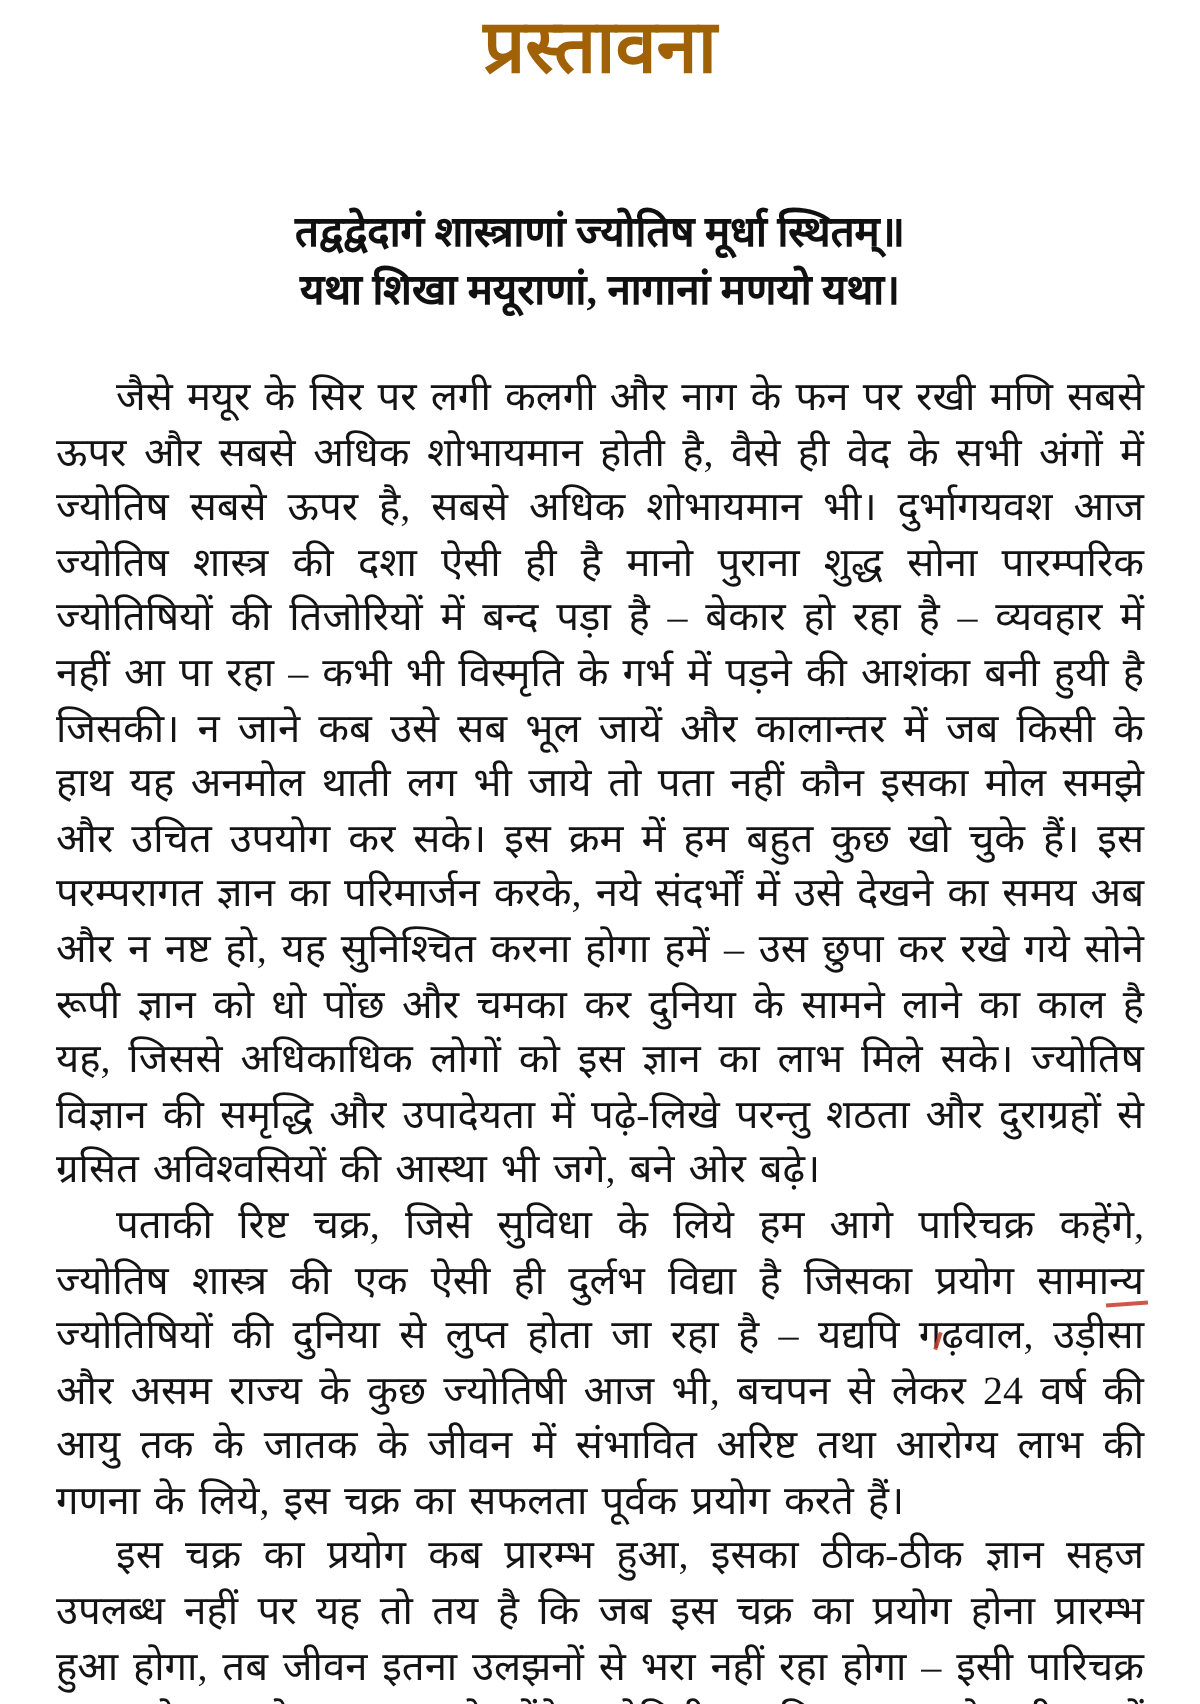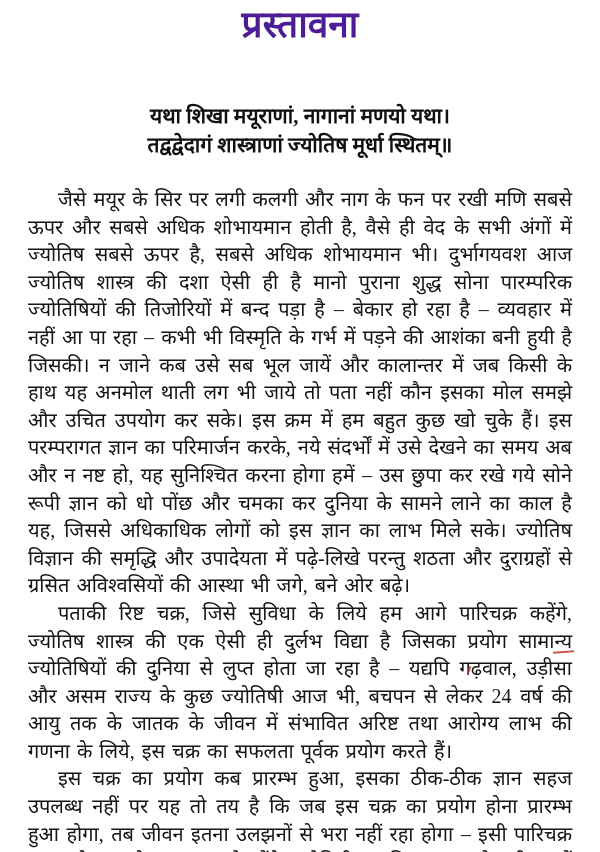--- a/index.html
+++ b/index.html
@@ -16,21 +16,21 @@
     font-family: "Liberation Serif", "DejaVu Serif", serif;
     overflow: hidden;
   }
   .title {
     margin: 0;
     padding-top: 5px;
     text-align: center;
     font-size: 37px;
     line-height: 40px;
     font-weight: 700;
-    color: #4c1d95;
+    color: #a16207;
   }
   .verse {
     margin-top: 57px;
     text-align: center;
     font-weight: 700;
     font-size: 21px;
     line-height: 28.5px;
     color: #101010;
   }
   .body-text {
@@ -69,22 +69,22 @@
   }
 </style>
 </head>
 <body>
 
 <div class="page">
 
   <h1 class="title">प्रस्तावना</h1>
 
   <div class="verse">
+    <div class="verse-line">तद्वद्वेदागं शास्त्राणां ज्योतिष मूर्धा स्थितम्॥</div>
     <div class="verse-line">यथा शिखा मयूराणां, नागानां मणयो यथा।</div>
-    <div class="verse-line">तद्वद्वेदागं शास्त्राणां ज्योतिष मूर्धा स्थितम्॥</div>
   </div>
 
   <div class="body-text">
     <p class="para">जैसे मयूर के सिर पर लगी कलगी और नाग के फन पर रखी मणि सबसे ऊपर और सबसे अधिक शोभायमान होती है, वैसे ही वेद के सभी अंगों में ज्योतिष सबसे ऊपर है, सबसे अधिक शोभायमान भी। दुर्भागयवश आज ज्योतिष शास्त्र की दशा ऐसी ही है मानो पुराना शुद्ध सोना पारम्परिक ज्योतिषियों की तिजोरियों में बन्द पड़ा है – बेकार हो रहा है – व्यवहार में नहीं आ पा रहा – कभी भी विस्मृति के गर्भ में पड़ने की आशंका बनी हुयी है जिसकी। न जाने कब उसे सब भूल जायें और कालान्तर में जब किसी के हाथ यह अनमोल थाती लग भी जाये तो पता नहीं कौन इसका मोल समझे और उचित उपयोग कर सके। इस क्रम में हम बहुत कुछ खो चुके हैं। इस परम्परागत ज्ञान का परिमार्जन करके, नये संदर्भों में उसे देखने का समय अब और न नष्ट हो, यह सुनिश्चित करना होगा हमें – उस छुपा कर रखे गये सोने रूपी ज्ञान को धो पोंछ और चमका कर दुनिया के सामने लाने का काल है यह, जिससे अधिकाधिक लोगों को इस ज्ञान का लाभ मिले सके। ज्योतिष विज्ञान की समृद्धि और उपादेयता में पढ़े-लिखे परन्तु शठता और दुराग्रहों से ग्रसित अविश्वसियों की आस्था भी जगे, बने ओर बढ़े।</p>
     <p class="para">पताकी रिष्ट चक्र, जिसे सुविधा के लिये हम आगे पारिचक्र कहेंगे, ज्योतिष शास्त्र की एक ऐसी ही दुर्लभ विद्या है जिसका प्रयोग सामान्य ज्योतिषियों की दुनिया से लुप्त होता जा रहा है – यद्यपि गढ़वाल, उड़ीसा और असम राज्य के कुछ ज्योतिषी आज भी, बचपन से लेकर 24 वर्ष की आयु तक के जातक के जीवन में संभावित अरिष्ट तथा आरोग्य लाभ की गणना के लिये, इस चक्र का सफलता पूर्वक प्रयोग करते हैं।</p>
     <p class="para">इस चक्र का प्रयोग कब प्रारम्भ हुआ, इसका ठीक-ठीक ज्ञान सहज उपलब्ध नहीं पर यह तो तय है कि जब इस चक्र का प्रयोग होना प्रारम्भ हुआ होगा, तब जीवन इतना उलझनों से भरा नहीं रहा होगा – इसी पारिचक्र का प्रयोग करके पता लगाते होंगे ज्योतिषीगण कि जातक के जीवन में शारीरिक कष्ट कब आयेगा, कब उसके बीमार पड़ने की संभावनाएं अधिकतम हैं तथा कब वह रोग मुक्त होगा। अब तो बच्चों के</p>
   </div>
 
   <span class="pen-mark mark-strike"></span>
   <span class="pen-mark mark-tick"></span>

